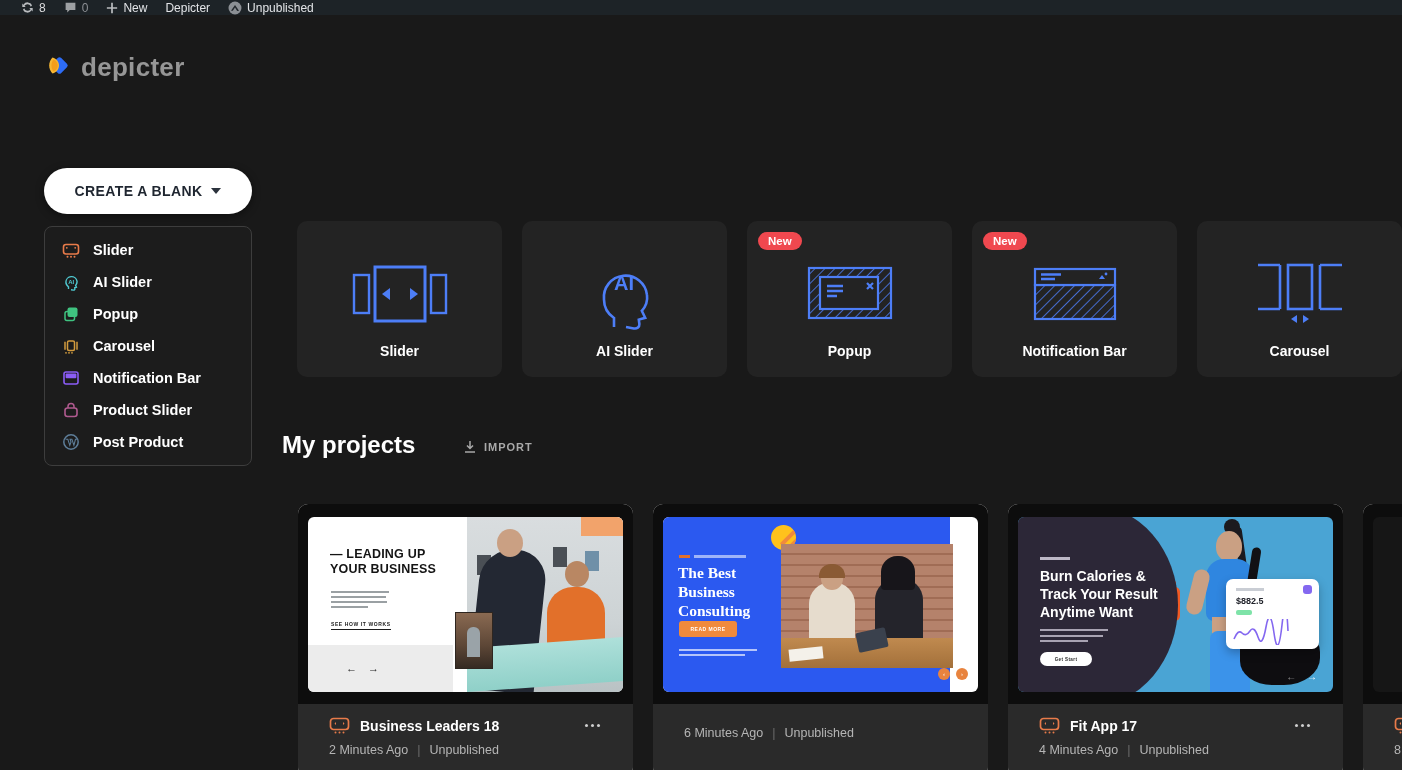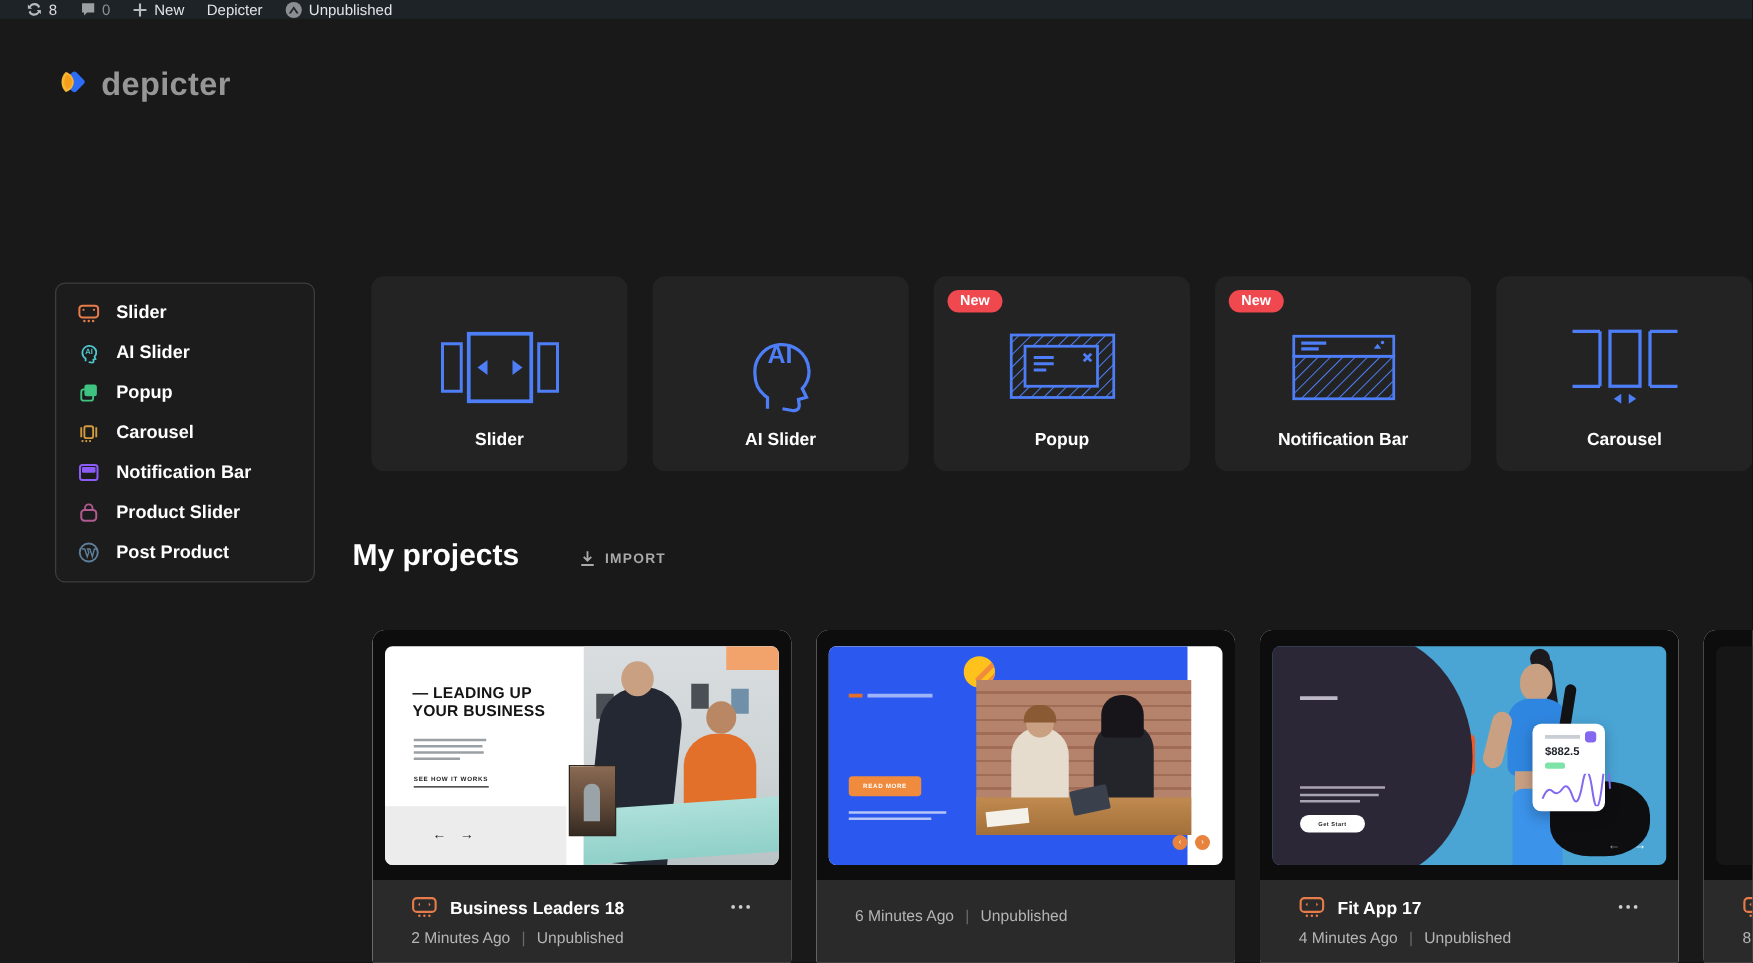--- a/index.html
+++ b/index.html
@@ -107,21 +107,21 @@
   .t3 .pony{position:absolute;left:206px;top:2px;width:16px;height:16px;background:#1c1a1e;border-radius:50%;}
   .t3 .ptail{position:absolute;left:219px;top:10px;width:8px;height:52px;background:#1c1a1e;border-radius:4px;transform:rotate(-8deg);}
   .t3 .torso{position:absolute;left:188px;top:42px;width:48px;height:62px;background:#2f86e0;border-radius:18px 18px 8px 8px;}
   .t3 .waist{position:absolute;left:194px;top:100px;width:36px;height:18px;background:#caa083;}
   .t3 .legs{position:absolute;left:192px;top:114px;width:40px;height:61px;background:#3b93ea;border-radius:8px 8px 0 0;}
   .t3 .armL{position:absolute;left:172px;top:52px;width:16px;height:46px;background:#caa083;border-radius:8px;transform:rotate(14deg);}
   .t3 .bottle{position:absolute;left:146px;top:70px;width:16px;height:34px;background:#f05a24;border-radius:5px;}
   .t3 .bottlecap{position:absolute;left:150px;top:64px;width:8px;height:8px;background:#d8481a;border-radius:2px;}
   .t3 .bag{position:absolute;left:222px;top:108px;width:80px;height:60px;background:#0e0d10;border-radius:40% 45% 45% 40%;}
   .t3 .strap{position:absolute;left:228px;top:30px;width:9px;height:86px;background:#121114;border-radius:5px;transform:rotate(9deg);}
-  .t3 .card{position:absolute;left:208px;top:62px;width:58px;height:70px;background:#ffffff;border-radius:7px;box-shadow:0 4px 10px rgba(0,0,0,.25);}
+  .t3 .card{position:absolute;left:208px;top:62px;width:93px;height:70px;background:#ffffff;border-radius:7px;box-shadow:0 4px 10px rgba(0,0,0,.25);}
   .t3 .card .cbar{position:absolute;left:10px;top:9px;width:28px;height:3px;background:#c9cdd4;}
   .t3 .card .cicon{position:absolute;right:7px;top:6px;width:9px;height:9px;background:#8468f0;border-radius:3px;}
   .t3 .card .amount{position:absolute;left:10px;top:17px;color:#20222a;font-weight:700;font-size:9px;}
   .t3 .card .badge{position:absolute;left:10px;top:31px;width:16px;height:5px;background:#7ee3a8;border-radius:2px;}
   .t3 .arrows{position:absolute;right:12px;bottom:10px;color:#ffffff;font-size:10px;letter-spacing:4px;}
   .t3 .arrows .dim{opacity:.55;}
 
   
   .t4{background:#161616;}
 </style>
@@ -163,20 +163,24 @@
 
   <div class="logo">
     <svg width="30" height="28" viewBox="0 0 30 28">
       <rect x="9" y="5" width="13" height="13" rx="2.5" transform="rotate(45 15.5 11.5)" fill="#2d6cf6"></rect>
       <path d="M8.5 3.5c4 1 6.5 4.5 6.5 8s-2.5 7-6.5 8c-2.2-2.2-3.3-5-3.3-8s1.1-5.8 3.3-8z" fill="#f7b733"></path>
       <path d="M9.5 5.5c2.8 1.2 4.3 3.6 4.3 6s-1.5 4.8-4.3 6c-1.4-1.7-2-3.8-2-6s.6-4.3 2-6z" fill="#f59e1b"></path>
     </svg>
     <span class="logo-text">depicter</span>
   </div>
 
+  <div class="create-btn">
+    <span>CREATE A BLANK</span>
+    <span class="caret"></span>
+  </div>
 
   <div class="menu">
     <div class="menu-item">
       <span class="mi">
         <svg width="18" height="18" viewBox="0 0 18 18">
             <rect x="1.5" y="3.5" width="15" height="9.5" rx="2.5" fill="none" stroke="#e87b4a" stroke-width="1.6"></rect>
             <circle cx="4.8" cy="6.8" r=".9" fill="#e87b4a"></circle>
             <circle cx="13.2" cy="6.8" r=".9" fill="#e87b4a"></circle>
             <circle cx="5.5" cy="15.8" r="1" fill="#e87b4a"></circle>
             <circle cx="9" cy="15.8" r="1" fill="#e87b4a"></circle>
@@ -386,20 +390,21 @@
       <div class="thumb t2">
         <div class="bluepanel"></div>
         <div class="suncircle">
             <i class="s1"></i>
             <i class="s2"></i>
           </div>
         <div class="cap">
             <span class="dash"></span>
             <span class="cbar"></span>
           </div>
+        <div class="heading">The Best Business Consulting</div>
         <div class="btn">READ MORE</div>
         <div class="bbars">
             <div style="width:100%"></div>
             <div style="width:84%"></div>
           </div>
         <div class="photo">
           <div class="p1"></div>
             <div class="h1"></div>
             <div class="hair1"></div>
           <div class="p2"></div>
@@ -433,20 +438,21 @@
         <div class="torso"></div>
         <div class="waist"></div>
         <div class="legs"></div>
         <div class="armL"></div>
         <div class="bottle"></div>
         <div class="bottlecap"></div>
         <div class="strap"></div>
         <div class="bag"></div>
         <div class="darkpanel"></div>
         <div class="tinylabel"></div>
+        <div class="heading">Burn Calories &amp; Track Your Result Anytime Want</div>
         <div class="sbars">
             <div style="width:100%"></div>
             <div style="width:92%"></div>
             <div style="width:70%"></div>
           </div>
         <div class="btn">Get Start</div>
         <div class="card">
           <div class="cbar"></div>
             <div class="cicon"></div>
           <div class="amount">$882.5</div>

